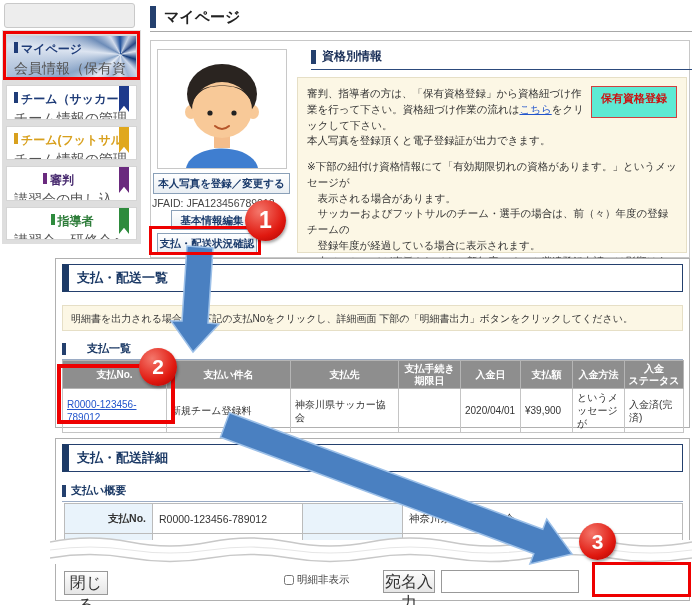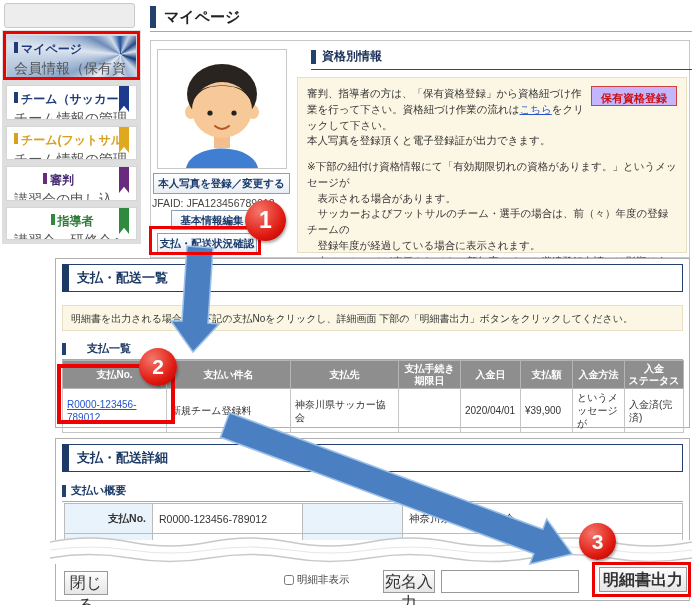--- a/index.html
+++ b/index.html
@@ -40,21 +40,21 @@
   .btn-navy{border:1px solid #8aa0b8;background:linear-gradient(#ffffff,#e9eef3);color:#1a3a6b;font-weight:bold;font-size:10.5px;}
   .btn-photo{position:absolute;left:2px;top:132px;width:137px;height:21px;line-height:19px;}
   .jfaid{position:absolute;left:1px;top:156px;font-size:10.5px;color:#444;white-space:nowrap;}
   .btn-basic{position:absolute;left:20px;top:169px;width:82px;height:20px;line-height:18px;}
   .btn-paystat{position:absolute;left:6px;top:192px;width:100px;height:20px;line-height:18px;}
 
   .qual-head{position:absolute;left:160px;top:7px;width:390px;border-bottom:1px solid #2c4a7c;padding-bottom:4px;display:flex;align-items:center;}
   .qual-head .tick{width:5px;height:14px;background:#24406e;margin-right:6px;}
   .qual-head .tt{font-size:12px;font-weight:bold;color:#1a2f58;}
   .qual-box{position:absolute;left:146px;top:36px;width:390px;height:176px;background:#fcf7e5;border:1px solid #e6dfc6;padding:8px 9px;font-size:10.5px;color:#333;line-height:1.5;}
-  .hold-qual{float:right;width:86px;height:20px;line-height:22px;border:1px solid #d04040;background:#c4b5fd;color:#cc1111;font-weight:bold;font-size:11px;margin:0 0 4px 7px;}
+  .hold-qual{float:right;width:86px;height:32px;line-height:22px;border:1px solid #d04040;background:#5eead4;color:#cc1111;font-weight:bold;font-size:11px;margin:0 0 4px 7px;}
   .qual-box p{margin:0;}
   .qual-box .note{margin-top:10px;white-space:pre-line;}
   .link{color:#2255cc;text-decoration:underline;cursor:pointer;}
 
   
   .panel{position:absolute;background:#fff;border:1px solid #b0b0b0;}
   .list-panel{left:55px;top:258px;width:635px;height:170px;}
   .sec-head{position:absolute;left:6px;width:621px;height:28px;border:1px solid #24406e;border-left:7px solid #1c3a66;display:flex;align-items:center;background:#fff;}
   .sec-head .tt{font-size:13px;font-weight:bold;color:#1c3a66;margin-left:8px;}
   .notice{position:absolute;left:6px;top:46px;width:621px;height:26px;background:#fcf7e5;border:1px solid #e6dfc6;font-size:10px;color:#333;padding:6px 8px;white-space:nowrap;overflow:hidden;}
@@ -254,21 +254,20 @@
   </svg>
 
   <div class="panel detail-footer">
     <div class="btn btn-gray btn-close">閉じる</div>
     <label class="chk-wrap">
       <input type="checkbox" style="">
       <span>明細非表示</span>
     </label>
     <div class="btn btn-gray btn-addr">宛名入力</div>
     <input class="addr-input" type="text" value="" style="">
-    <div class="btn btn-gray btn-output">明細書出力</div>
   </div>
 
   <svg class="arrows" width="692" height="605" viewBox="0 0 692 605">
     <polygon points="187,246 182,321 171,321 193,352 219,324 208,323 213,248" fill="#4a80c1" stroke="#9dc0e8" stroke-width="1.5"></polygon>
     <polygon points="220.5,437.2 533.8,553.7 529.9,564 572,554 546.7,519 542.8,529.3 229.5,412.8" fill="#4a80c1" stroke="#9dc0e8" stroke-width="1.5"></polygon>
   </svg>
 
   <div class="ann-box" style="left:3px;top:31px;width:137px;height:49px;"></div>
   <div class="ann-box" style="left:149px;top:226px;width:112px;height:29px;"></div>
   <div class="ann-box" style="left:57px;top:364px;width:118px;height:60px;border-width:4px;"></div>

